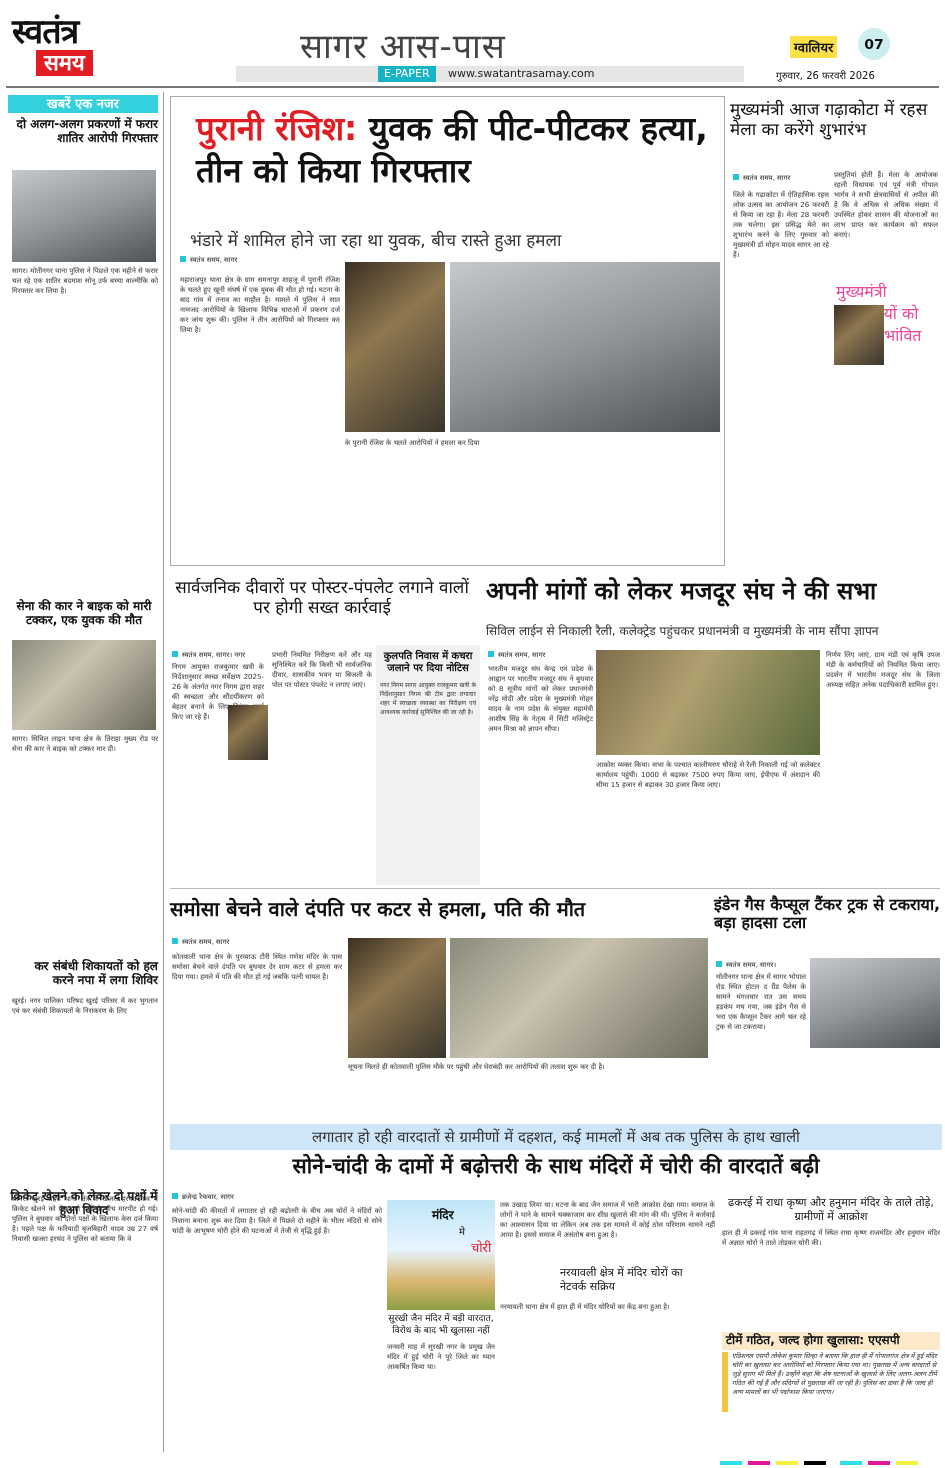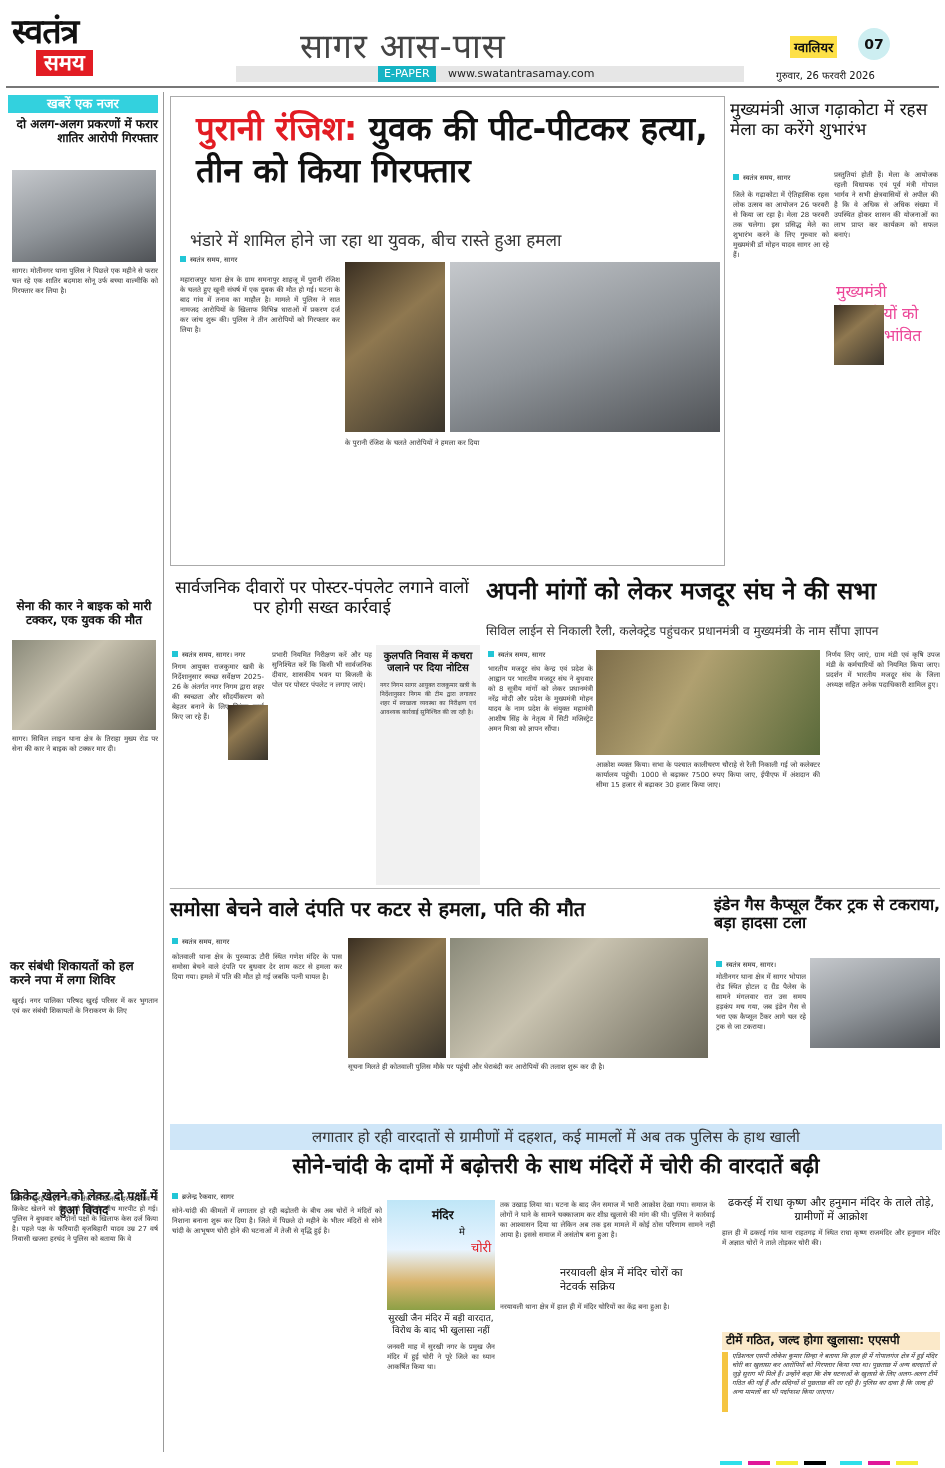--- a/index.html
+++ b/index.html
@@ -44,21 +44,21 @@
 <div class="abs date">गुरुवार, 26 फरवरी 2026</div>
 <div class="abs topline"></div>
 
 <div class="abs side-banner">खबरें एक नजर</div>
 <div class="abs hd" style="left:10px;top:118px;width:148px;font-size:12px;text-align:right">दो अलग-अलग प्रकरणों में फरार शातिर आरोपी गिरफ्तार</div>
 <div class="abs img2" style="left:12px;top:170px;width:144px;height:92px"></div>
 <div class="abs col" style="left:12px;top:266px;width:146px;height:318px">सागर। मोतीनगर थाना पुलिस ने पिछले एक महीने से फरार चल रहे एक शातिर बदमाश सोनू उर्फ बच्चा वाल्मीकि को गिरफ्तार कर लिया है।</div>
 <div class="abs hd" style="left:10px;top:600px;width:148px;font-size:12px;text-align:center">सेना की कार ने बाइक को मारी टक्कर, एक युवक की मौत</div>
 <div class="abs img" style="left:12px;top:640px;width:144px;height:90px"></div>
 <div class="abs col" style="left:12px;top:734px;width:146px;height:220px">सागर। सिविल लाइन थाना क्षेत्र के तिराहा मुख्य रोड पर सेना की कार ने बाइक को टक्कर मार दी।</div>
-<div class="abs hd" style="left:10px;top:960px;width:148px;font-size:12px;text-align:left">कर संबंधी शिकायतों को हल करने नपा में लगा शिविर</div>
+<div class="abs hd" style="left:10px;top:960px;width:148px;font-size:12px;text-align:right">कर संबंधी शिकायतों को हल करने नपा में लगा शिविर</div>
 <div class="abs col" style="left:12px;top:996px;width:146px;height:184px">खुरई। नगर पालिका परिषद खुरई परिसर में कर भुगतान एवं कर संबंधी शिकायतों के निराकरण के लिए</div>
 <div class="abs hd" style="left:10px;top:1190px;width:148px;font-size:12px;text-align:center">क्रिकेट खेलने को लेकर दो पक्षों में हुआ विवाद</div>
 <div class="abs col" style="left:12px;top:1194px;width:146px;height:215px">सागर। खुरई शहरी थाना क्षेत्र के खजरा हरचंद गांव में क्रिकेट खेलने को लेकर दो पक्षों के बीच मारपीट हो गई। पुलिस ने बुधवार को दोनों पक्षों के खिलाफ केस दर्ज किया है। पहले पक्ष के फरियादी बृजबिहारी यादव उम्र 27 वर्ष निवासी खजरा हरचंद ने पुलिस को बताया कि वे</div>
 <div class="abs vline" style="left:163px;top:92px;height:1360px"></div>
 
 <div class="abs" style="left:170px;top:96px;width:555px;height:470px;border:1px solid #aaa"></div>
 <div class="abs hd" style="left:196px;top:108px;width:540px;font-size:33px;line-height:42px">
   <span style="color:#e21c23">पुरानी रंजिश:</span>
   <span>युवक की पीट-पीटकर हत्या, तीन को किया गिरफ्तार</span>
 </div>

